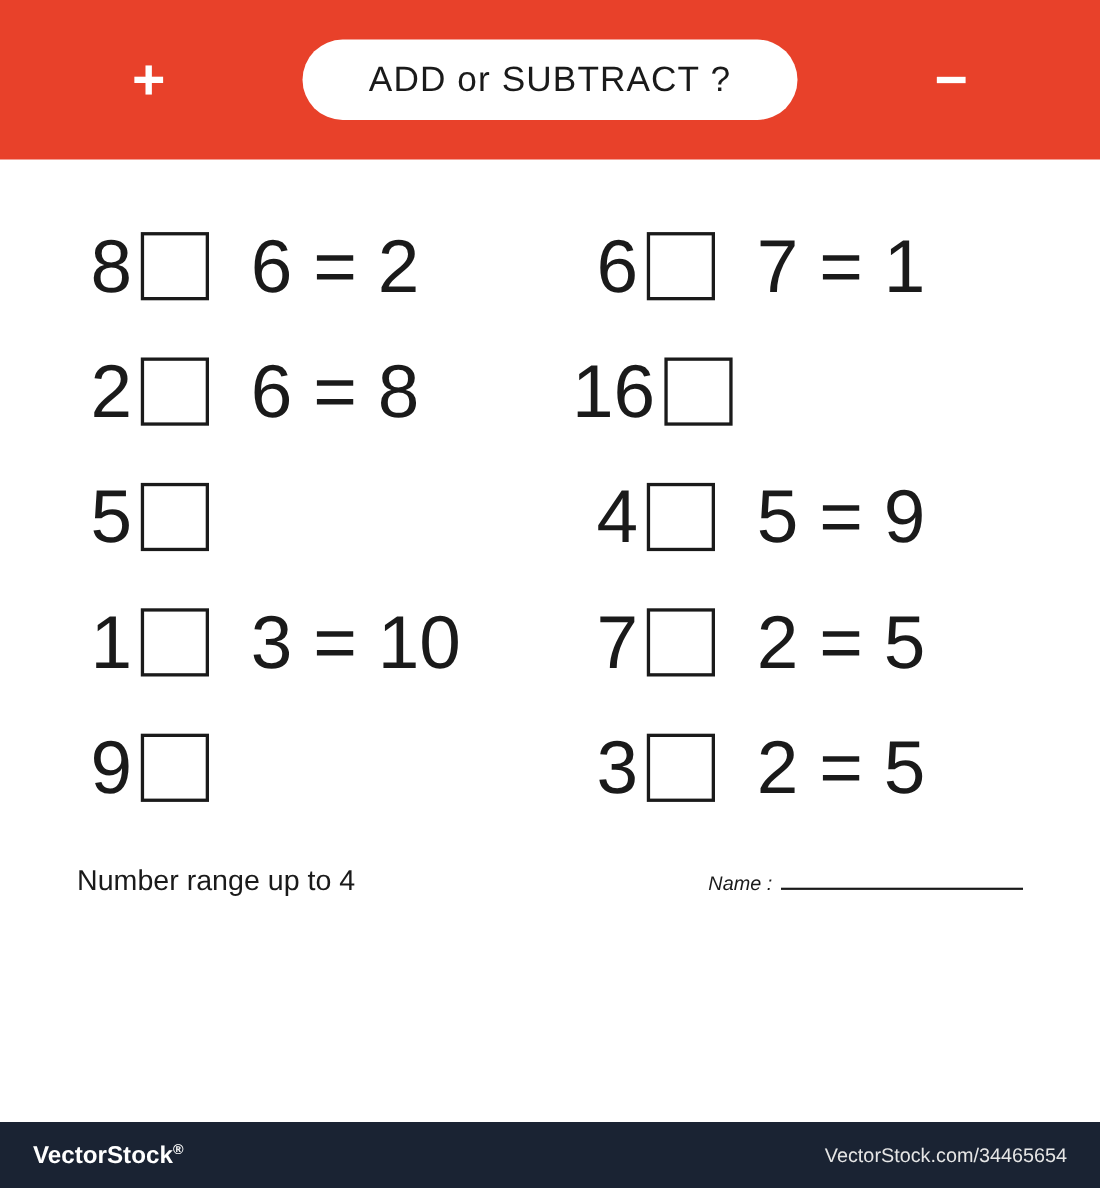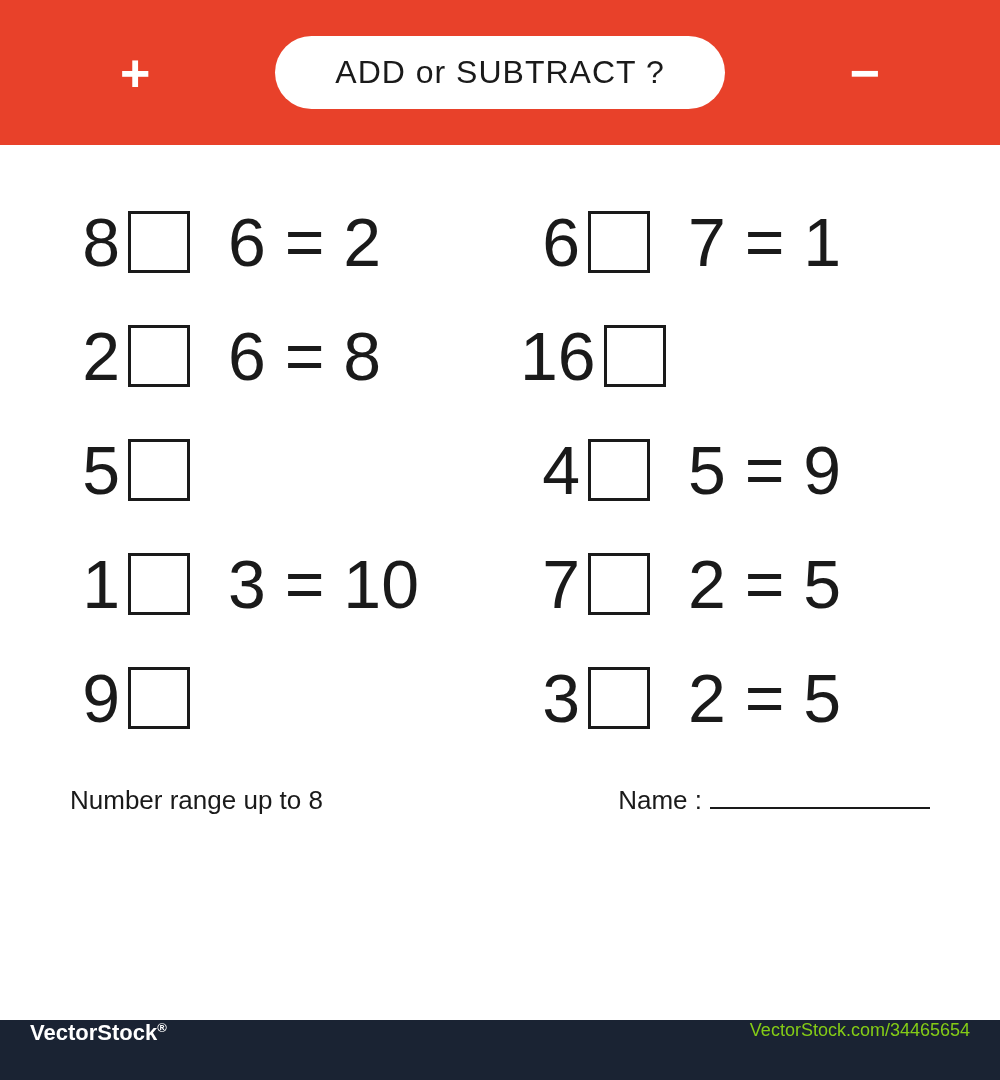--- a/index.html
+++ b/index.html
@@ -99,58 +99,59 @@
       padding: 0 10px;
       font-size: 24px;
       color: #1a1a1a;
     }
 
     .number-range {
       font-size: 26px;
     }
 
     .name-field {
-      font-size: 26px;
+      font-size: 18px;
       display: flex;
       align-items: baseline;
       gap: 8px;
+      font-style: italic;
     }
 
     .name-line {
       display: inline-block;
       width: 220px;
       border-bottom: 2px solid #1a1a1a;
       height: 20px;
     }
 
     
     .bottom-bar {
       position: absolute;
       bottom: 0;
       left: 0;
       width: 100%;
       height: 60px;
       background: #1a2333;
       display: flex;
-      align-items: flex-start;
+      align-items: center;
       justify-content: space-between;
       padding: 0 30px;
     }
 
     .vectorstock-logo {
       color: #fff;
       font-size: 22px;
       font-weight: bold;
     }
     .vectorstock-logo sup {
       font-size: 13px;
     }
 
     .vectorstock-url {
-      color: #84cc16;
+      color: #e5e5e5;
       font-size: 18px;
     }
   </style>
 </head>
 <body>
 
 <div class="header">
   <span class="header-plus">+</span>
   <div class="header-title-box">
     <span class="header-title">ADD or SUBTRACT ?</span>
@@ -210,21 +211,21 @@
         <div class="problem-row">
           <span class="problem-num">3</span>
           <span class="problem-box"></span>
           <span class="problem-rest">2 = 5</span>
         </div>
       </div>
 
   </div>
 
   <div class="footer-info">
-    <span class="number-range">Number range up to 8</span>
+    <span class="number-range">Number range up to 4</span>
     <div class="name-field">
       <span>Name :</span>
       <span class="name-line"></span>
     </div>
   </div>
 </div>
 
 <div class="bottom-bar">
   <span class="vectorstock-logo">
     VectorStock<sup>®</sup>

